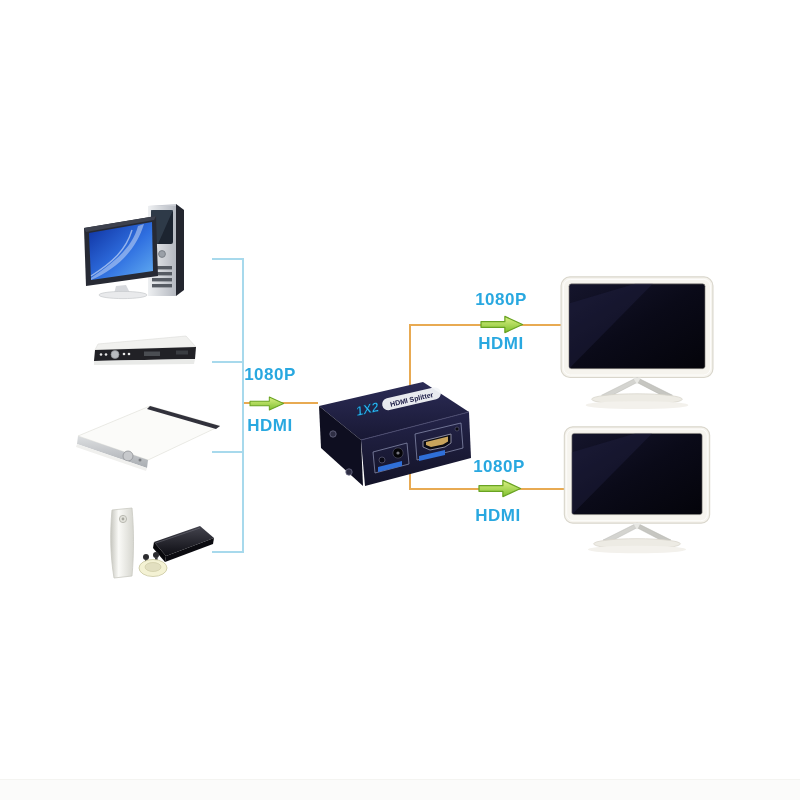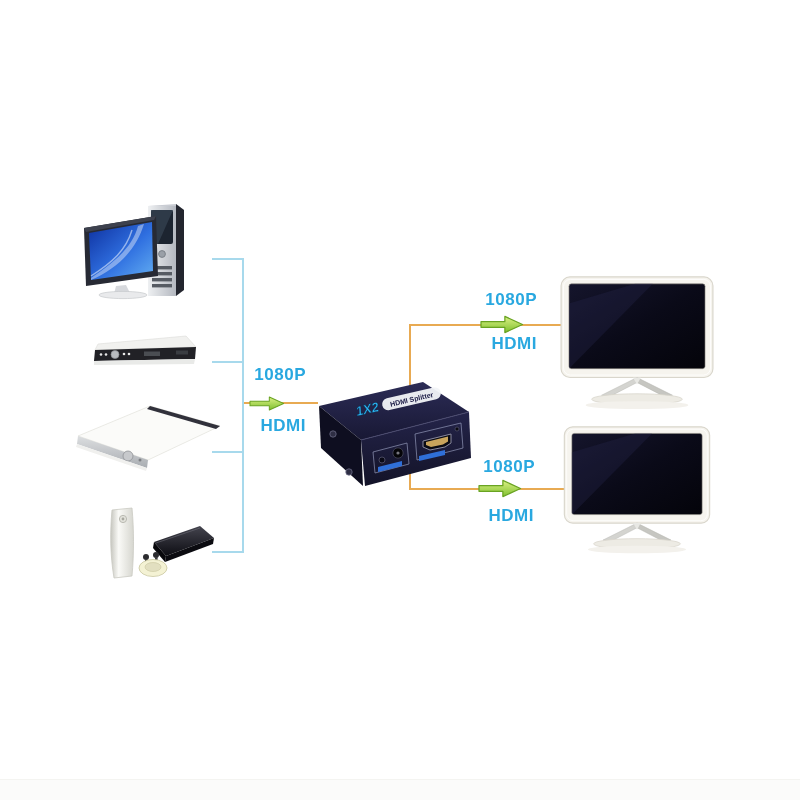--- a/index.html
+++ b/index.html
@@ -3,21 +3,21 @@
 <meta charset="utf-8">
 <style>
   html,body{margin:0;padding:0;background:#ffffff;}
   .canvas{position:relative;width:800px;height:800px;background:#ffffff;overflow:hidden;
           font-family:"Liberation Sans",sans-serif;}
   .line{position:absolute;z-index:1;}
   .cable{background:var(--cable-line,#e8aa52);}
   .bracket{background:var(--bracket-line,#a7d9ec);}
   .dev{position:absolute;z-index:2;display:block;}
   .arrow{position:absolute;z-index:3;display:block;}
-  .conn-label{position:absolute;z-index:3;width:72px;text-align:right;
+  .conn-label{position:absolute;z-index:3;width:72px;text-align:center;
               font-weight:bold;font-size:17px;letter-spacing:.5px;
               color:var(--label-text,#29a8e0);}
   .bottom-band{position:absolute;left:0;top:779px;width:800px;height:21px;
                background:#fbfbfa;border-top:1px solid #f4f4f1;}
 </style>
 </head>
 <body>
 
 <div class="canvas">
 

